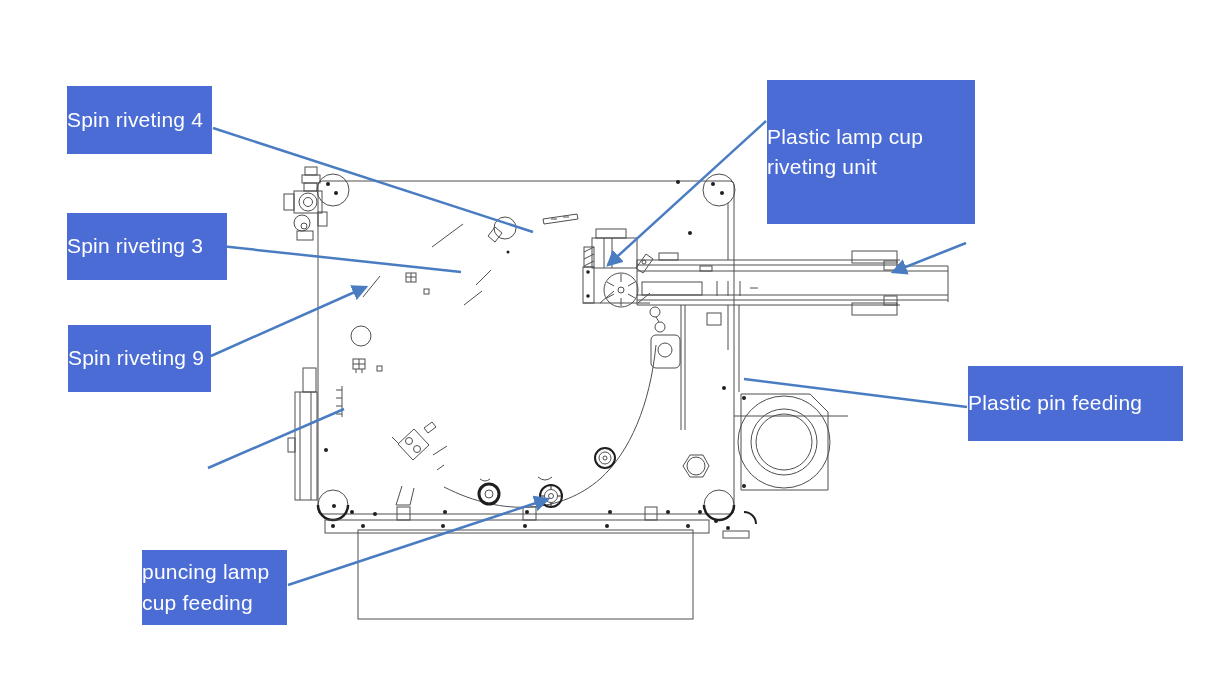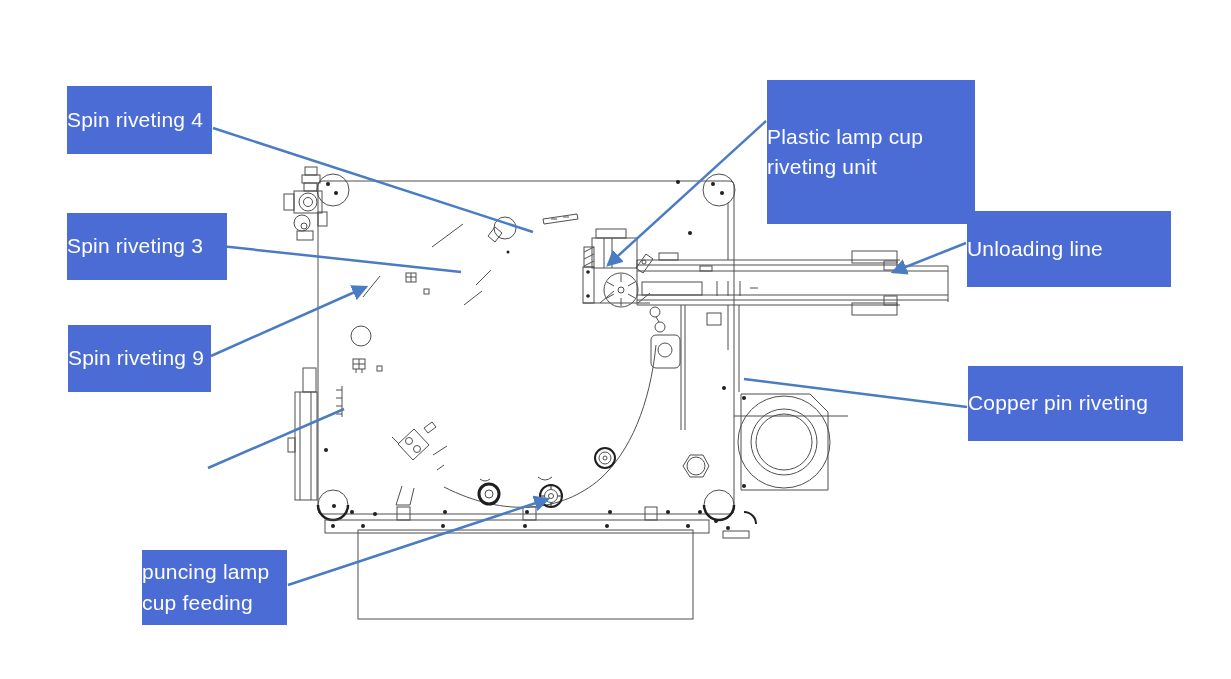--- a/index.html
+++ b/index.html
@@ -239,23 +239,19 @@
   <div class="lbl" style="left:142px;top:550px;width:145px;height:75px">
     <span>puncing lamp</span>
     <span>cup feeding</span>
   </div>
 
   <div class="lbl" style="left:767px;top:80px;width:208px;height:144px">
     <span>Plastic lamp cup</span>
     <span>riveting unit</span>
   </div>
 
-  <div class="lbl" style="left:967px;top:211px;width:204px;height:76px">
-    <span>Unloading line</span>
-    <span></span>
-  </div>
 
   <div class="lbl" style="left:968px;top:366px;width:215px;height:75px">
-    <span>Copper pin riveting</span>
+    <span>Plastic pin feeding</span>
     <span></span>
   </div>
 
 </div>
 
 </body></html>

